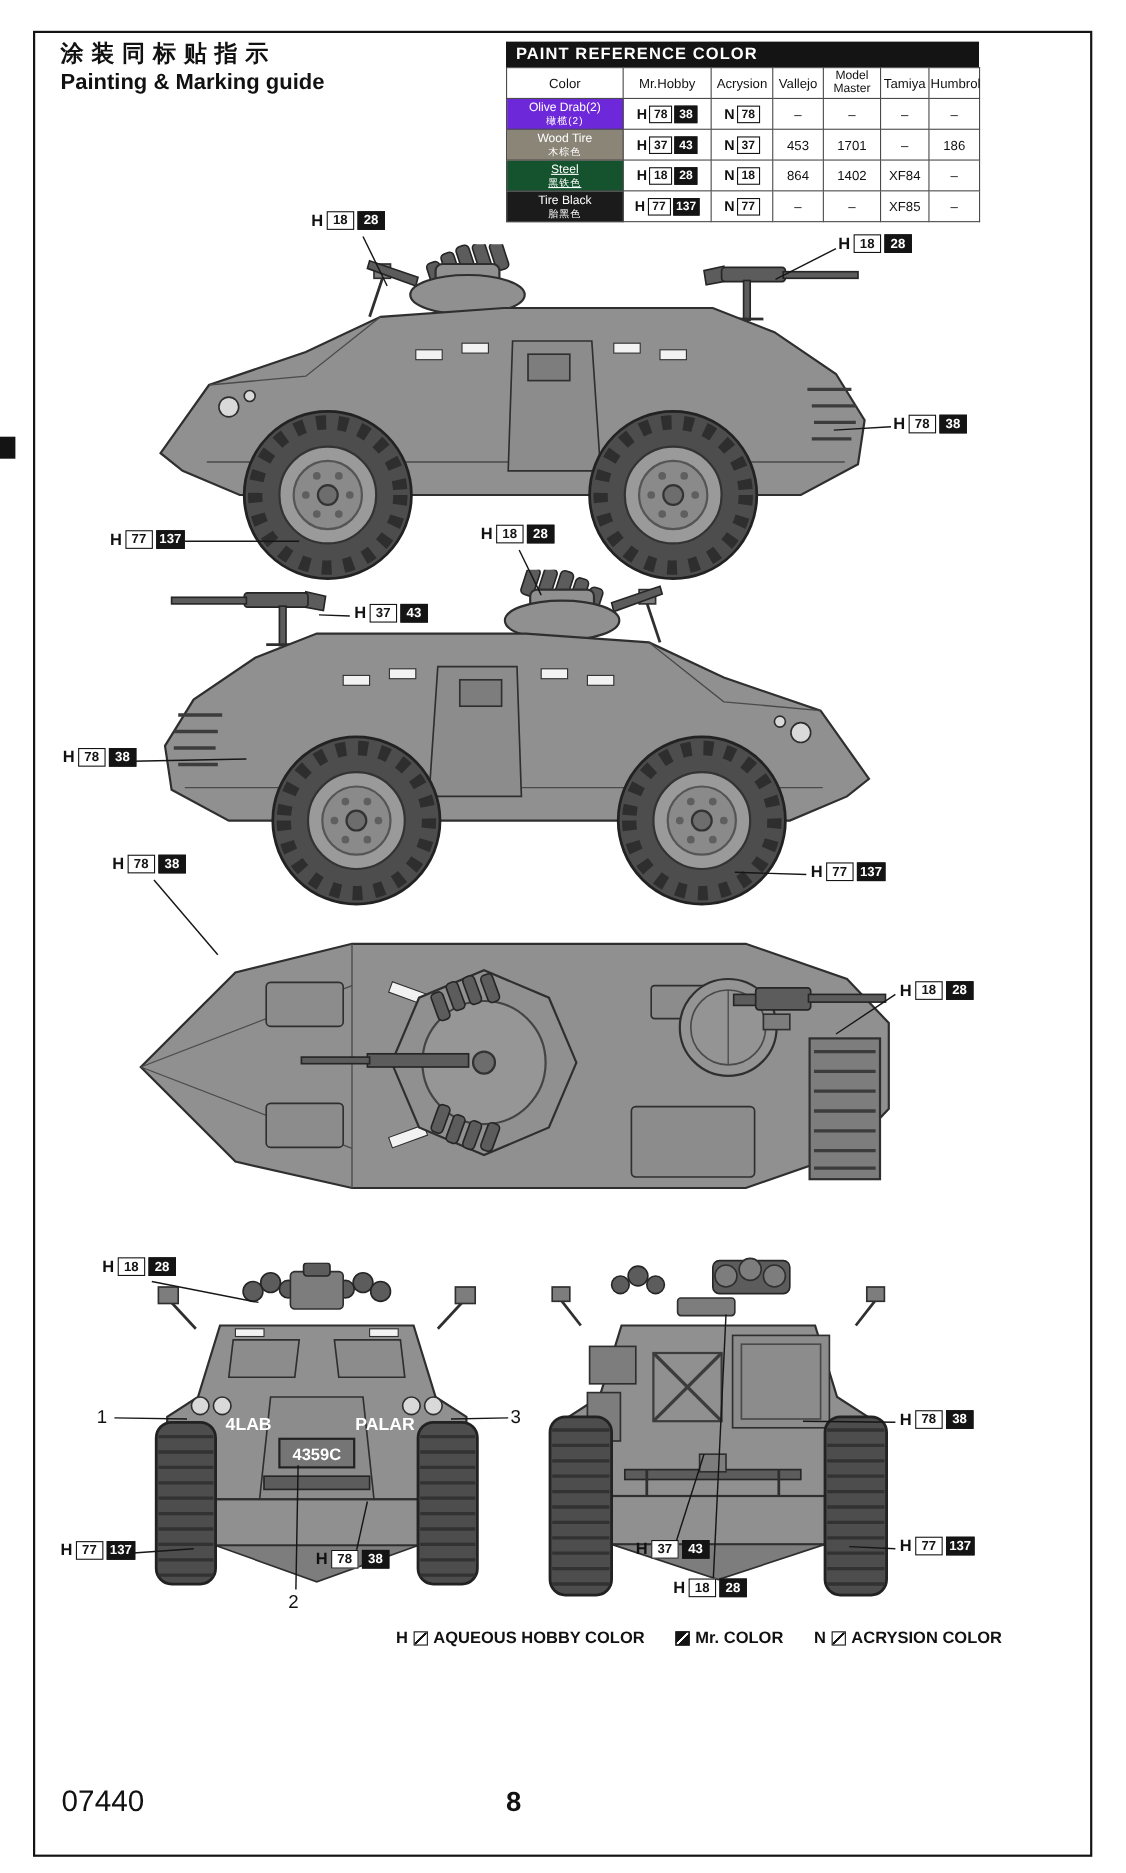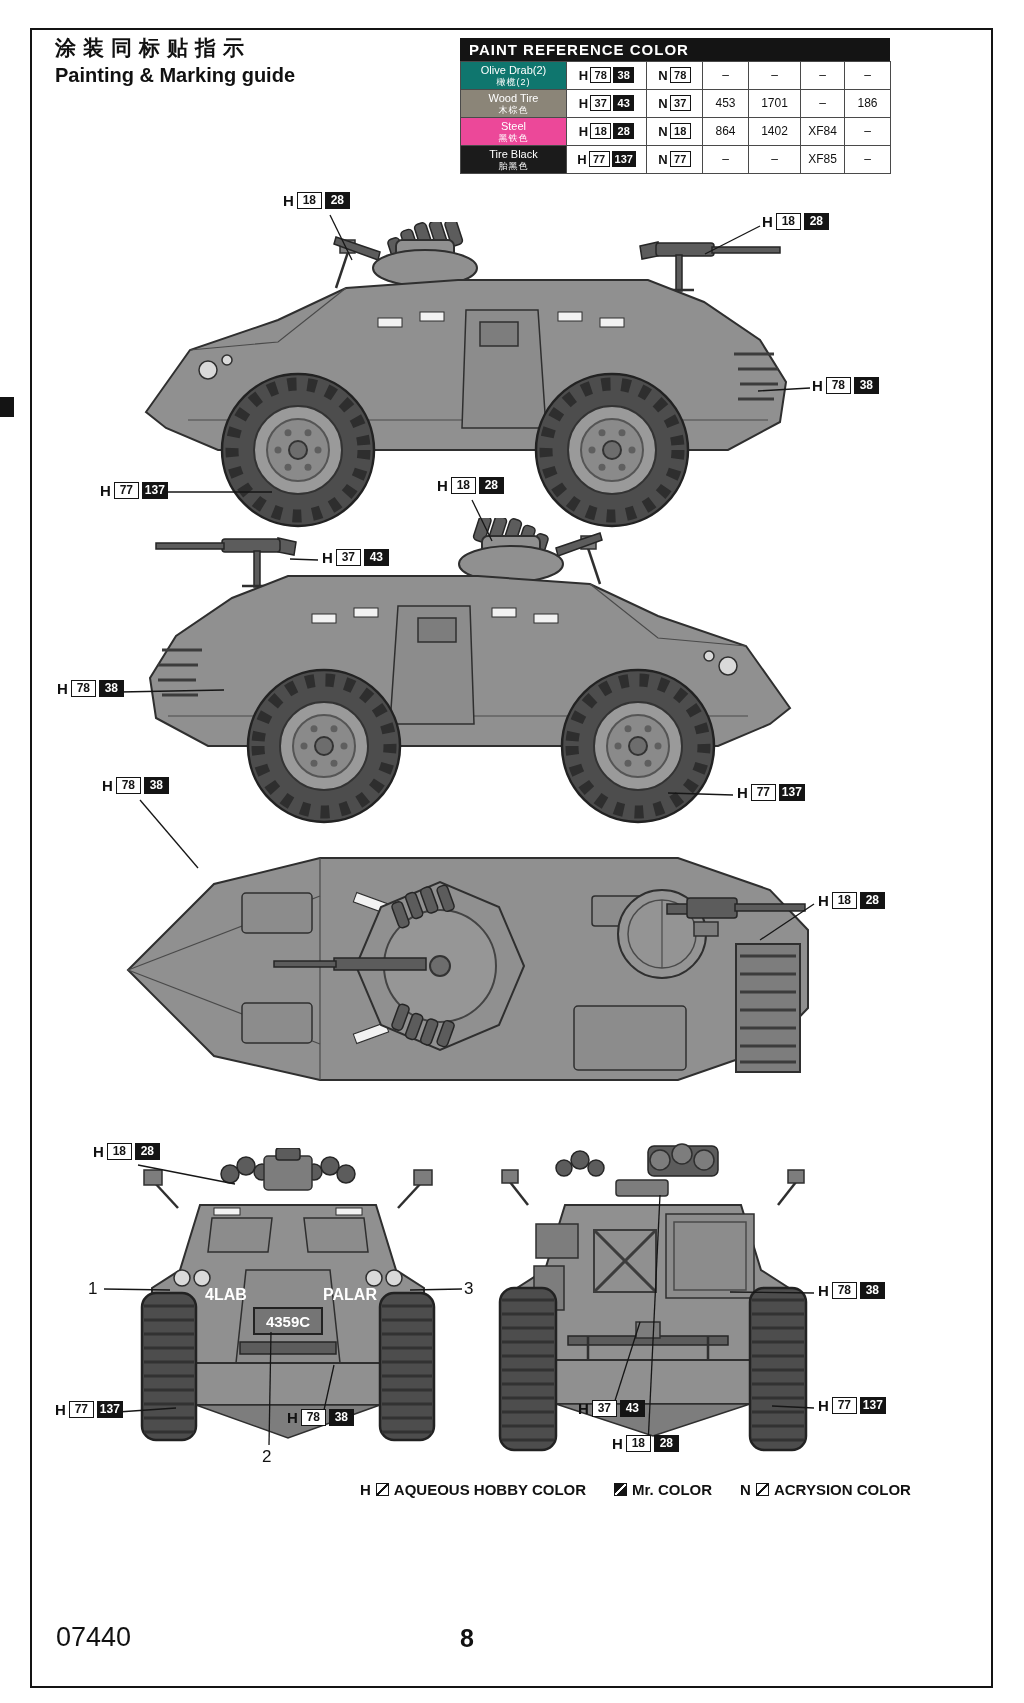--- a/index.html
+++ b/index.html
@@ -405,22 +405,31 @@
       <colgroup>
         <col style="width:106px">
           <col style="width:80px">
           <col style="width:56px">
           <col style="width:46px">
         <col style="width:52px">
           <col style="width:44px">
           <col style="width:46px">
       </colgroup>
       <tbody>
+          <tr>
+        <th>Color</th>
+        <th>Mr.Hobby</th>
+        <th>Acrysion</th>
+        <th>Vallejo</th>
+        <th class="mm">Model Master</th>
+        <th>Tamiya</th>
+        <th>Humbrol</th>
+      </tr>
       <tr>
-        <td class="swatch-cell" style="background: #0f766e;">
+        <td class="swatch-cell" style="background: #6d28d9;">
           <div class="sw-en">Olive Drab(2)</div>
           <div class="sw-cn">橄榄(2)</div>
         </td>
         <td>
               <div class="hcell">
                 <span>H</span>
                 <span class="nbox">78</span>
                 <span class="nbox dark">38</span>
               </div>
             </td>
@@ -452,21 +461,21 @@
                 <span>N</span>
                 <span class="nbox">37</span>
               </div>
             </td>
         <td>453</td>
         <td>1701</td>
         <td>–</td>
         <td>186</td>
       </tr>
       <tr>
-        <td class="swatch-cell" style="background: #ec4899;">
+        <td class="swatch-cell" style="background: #14532d; text-decoration: underline;">
           <div class="sw-en">Steel</div>
           <div class="sw-cn">黑铁色</div>
         </td>
         <td>
               <div class="hcell">
                 <span>H</span>
                 <span class="nbox">18</span>
                 <span class="nbox dark">28</span>
               </div>
             </td>

